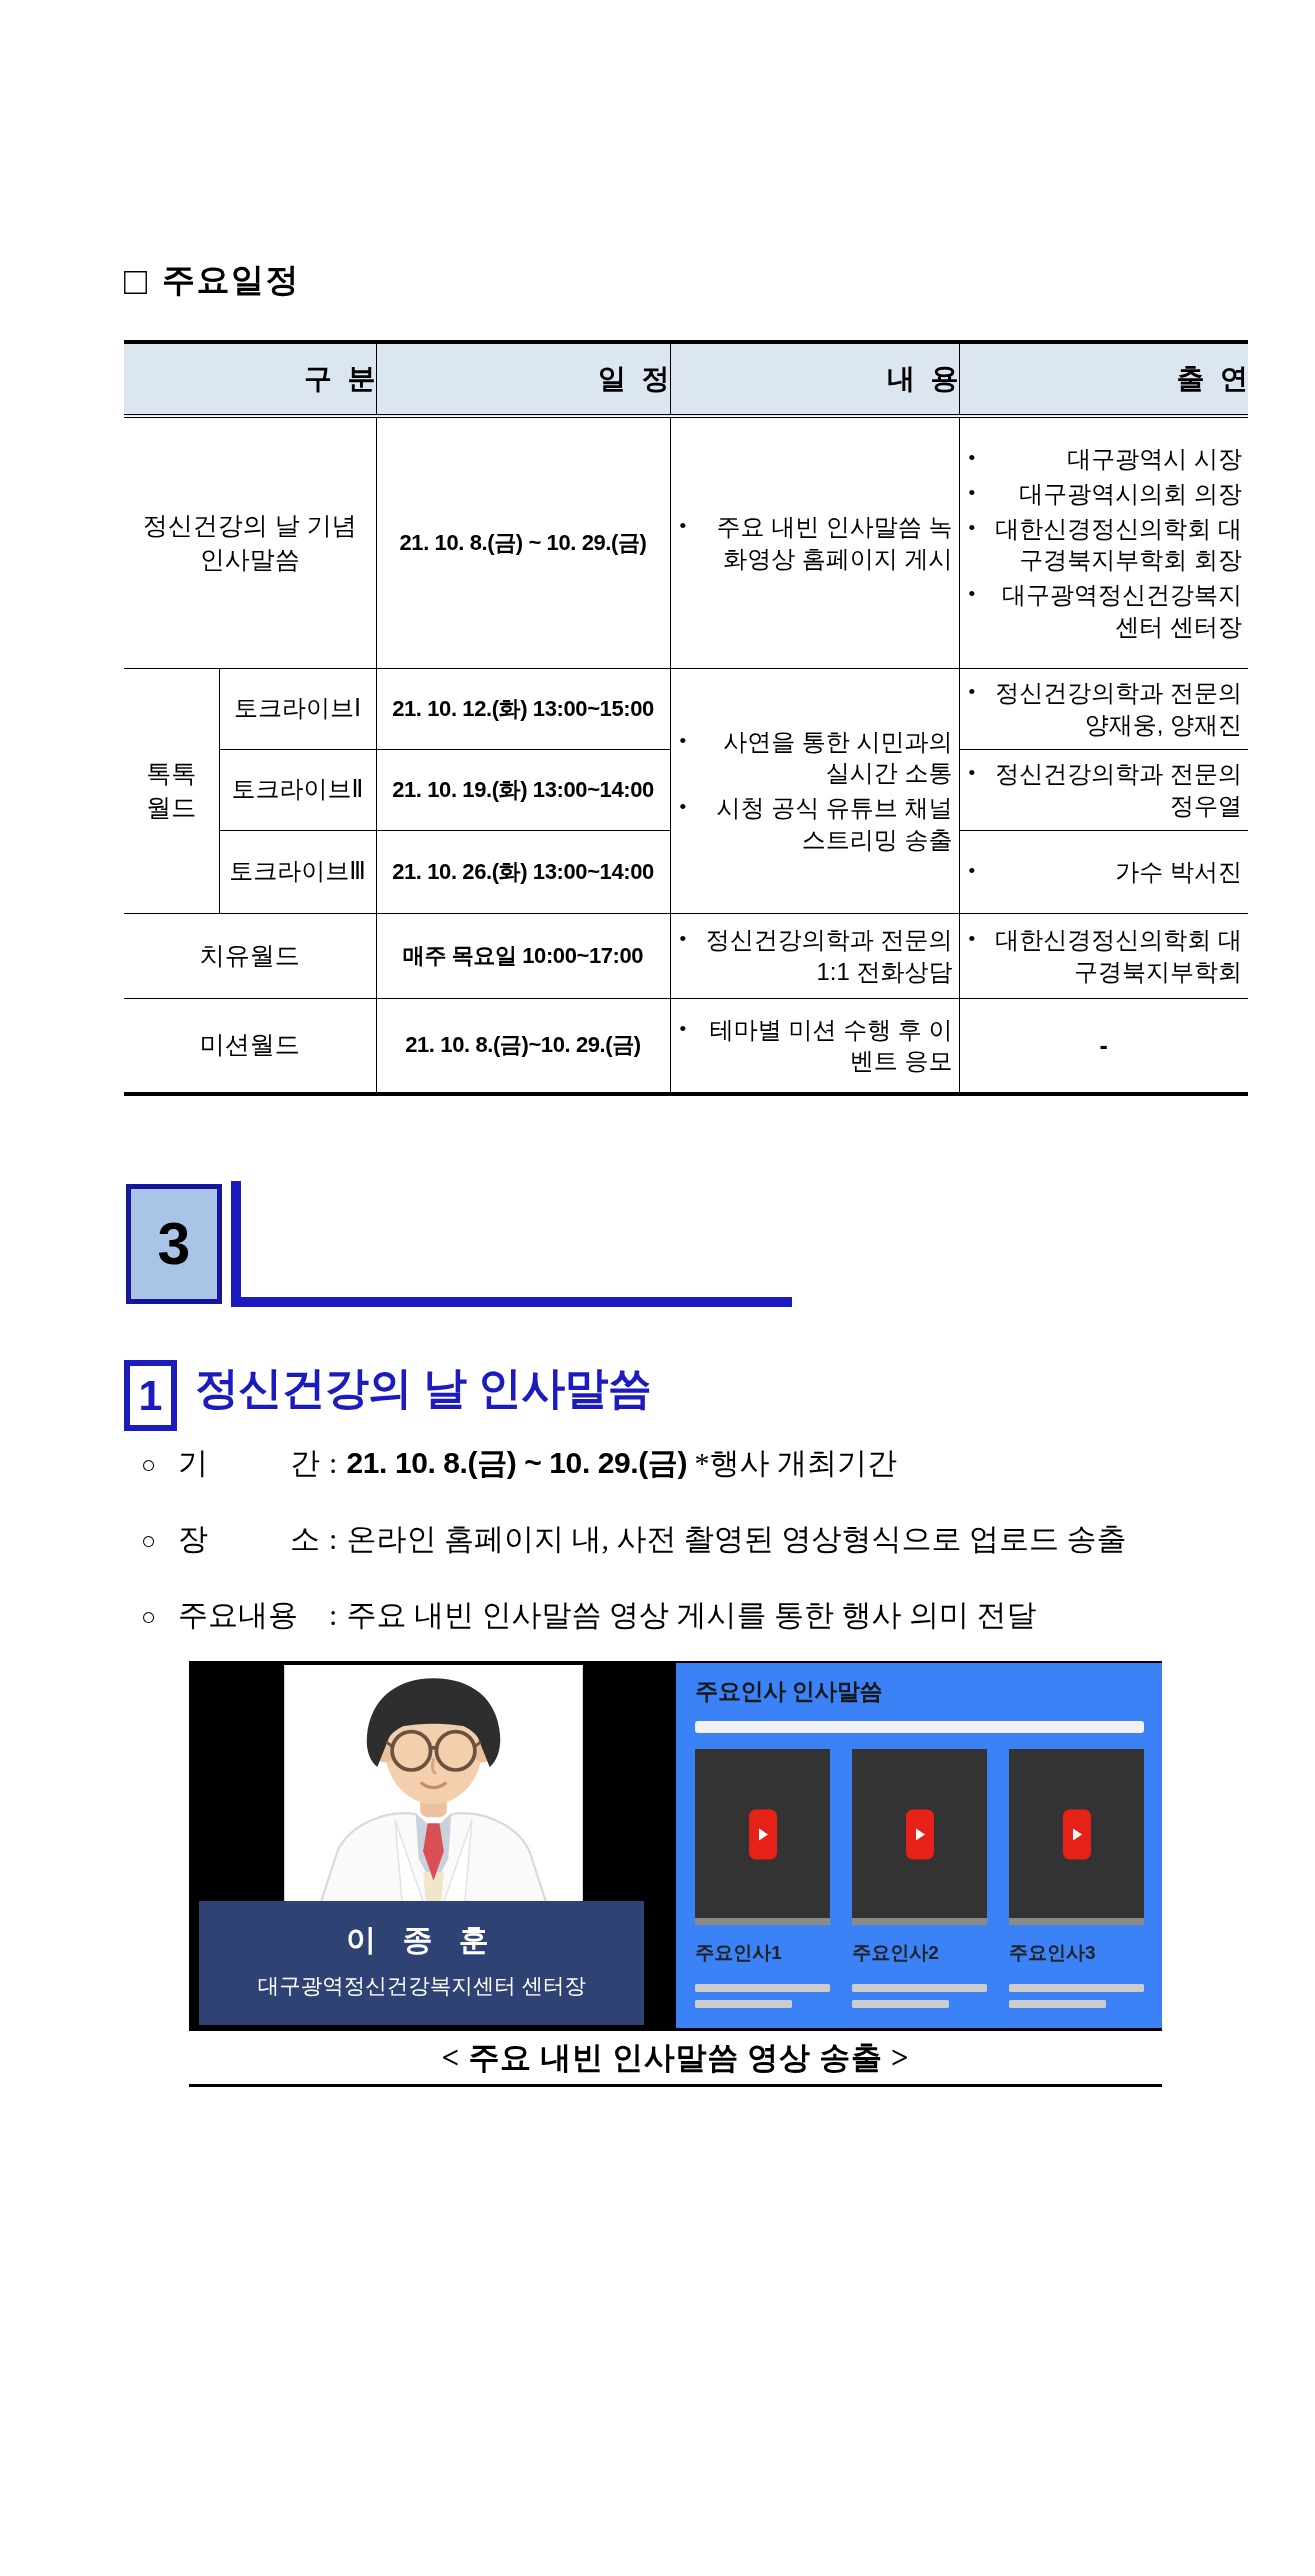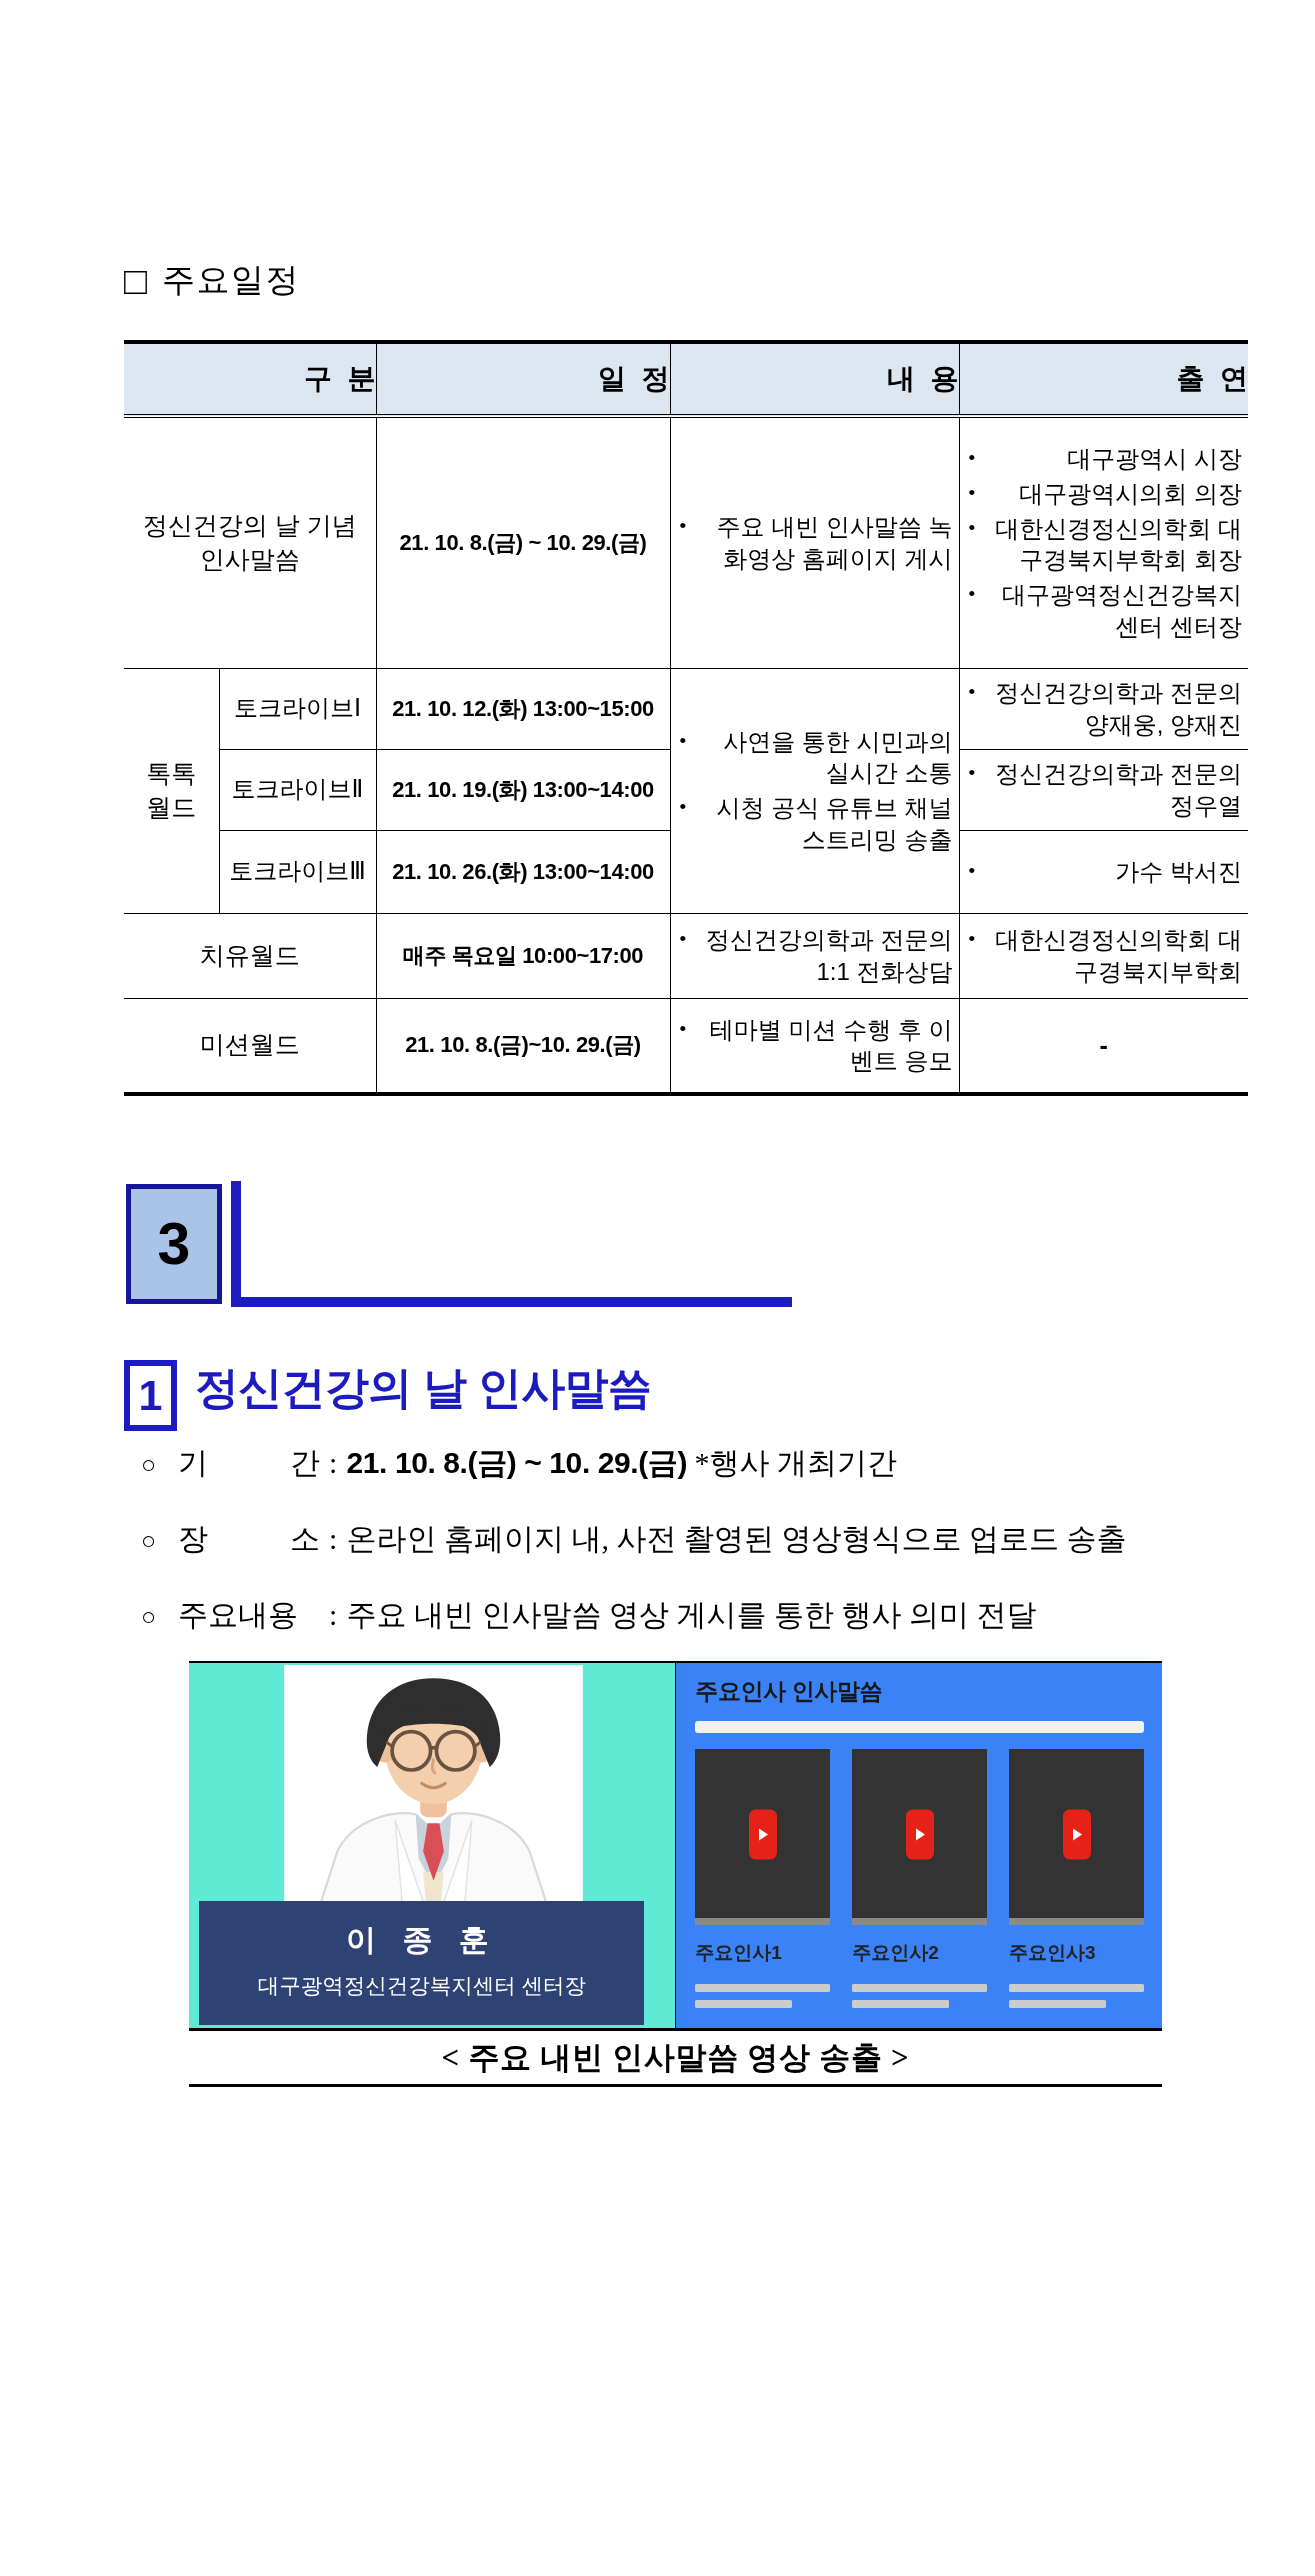--- a/index.html
+++ b/index.html
@@ -6,21 +6,21 @@
   html,body { background:#ffffff; }
   .page {
     position:relative; width:1315px; height:2576px; background:#ffffff;
     font-family:"Liberation Sans","DejaVu Sans",sans-serif; color:#000;
     overflow:hidden;
   }
 
   
   .page-title { position:absolute; left:124px; top:258px; display:flex; align-items:center; gap:15px; }
   .page-title .box-glyph { font-size:38px; line-height:1; font-weight:400; }
-  .page-title .txt { font-family:"Liberation Serif","DejaVu Serif",serif; font-size:33px; font-weight:400; letter-spacing:1.5px;text-align:right; }
+  .page-title .txt { font-family:"Liberation Serif","DejaVu Serif",serif; font-size:33px; font-weight:700; letter-spacing:1.5px;text-align:right; }
 
   
   table.sched {
     position:absolute; left:124px; top:340px; width:1123px;
     border-collapse:collapse; table-layout:fixed;
     border-top:4.4px solid #000; border-bottom:4.4px solid #000;
     border-left:none; border-right:none;
   }
   table.sched th, table.sched td { border:1.5px solid #000; vertical-align:middle; }
   table.sched tr > *:first-child { border-left:none; }
@@ -64,21 +64,21 @@
   .detail .lbl { display:inline-block; width:142px; margin-left:22px; text-align:justify; text-align-last:justify;
                  font-family:"Liberation Serif","DejaVu Serif",serif; }
   .detail .colon { margin:0 9px; font-family:"Liberation Serif","DejaVu Serif",serif; }
   .detail .vb { font-weight:700; letter-spacing:-0.4px; }
   .detail .vr { font-family:"Liberation Serif","DejaVu Serif",serif; }
   .d1 { top:1443px; } .d2 { top:1519px; } .d3 { top:1595px; }
 
   
   .figure { position:absolute; left:189px; top:1661px; width:973px; }
   .fig-body { display:flex; height:370px; border-top:2.2px solid #000; border-bottom:3.7px solid #000; }
-  .fig-left { width:491px; border-right:1.5px solid #000; position:relative; background:#5eead4; overflow:hidden; }
+  .fig-left { width:491px; border-right:1.5px solid #000; position:relative; background:#000000; overflow:hidden; }
   .fig-right { flex:1 1 auto; position:relative; background:#3b82f6; padding:13.3px 18px 0 19px; overflow:hidden; }
   .portrait { position:absolute; left:95px; top:1.5px; width:299px; height:241px; }
   .banner {
     position:absolute; left:10.4px; top:238px; width:445px; height:124px;
     background:#2e4374; color:#fff; text-align:center;
   }
   .banner-name { margin-top:19px; font-size:30px; font-weight:700; letter-spacing:9px; }
   .banner-title { margin-top:10.4px; font-size:21.5px; font-weight:500; }
 
   .yt-title { font-size:23px; font-weight:700; color:#181818; letter-spacing:-0.4px; }

